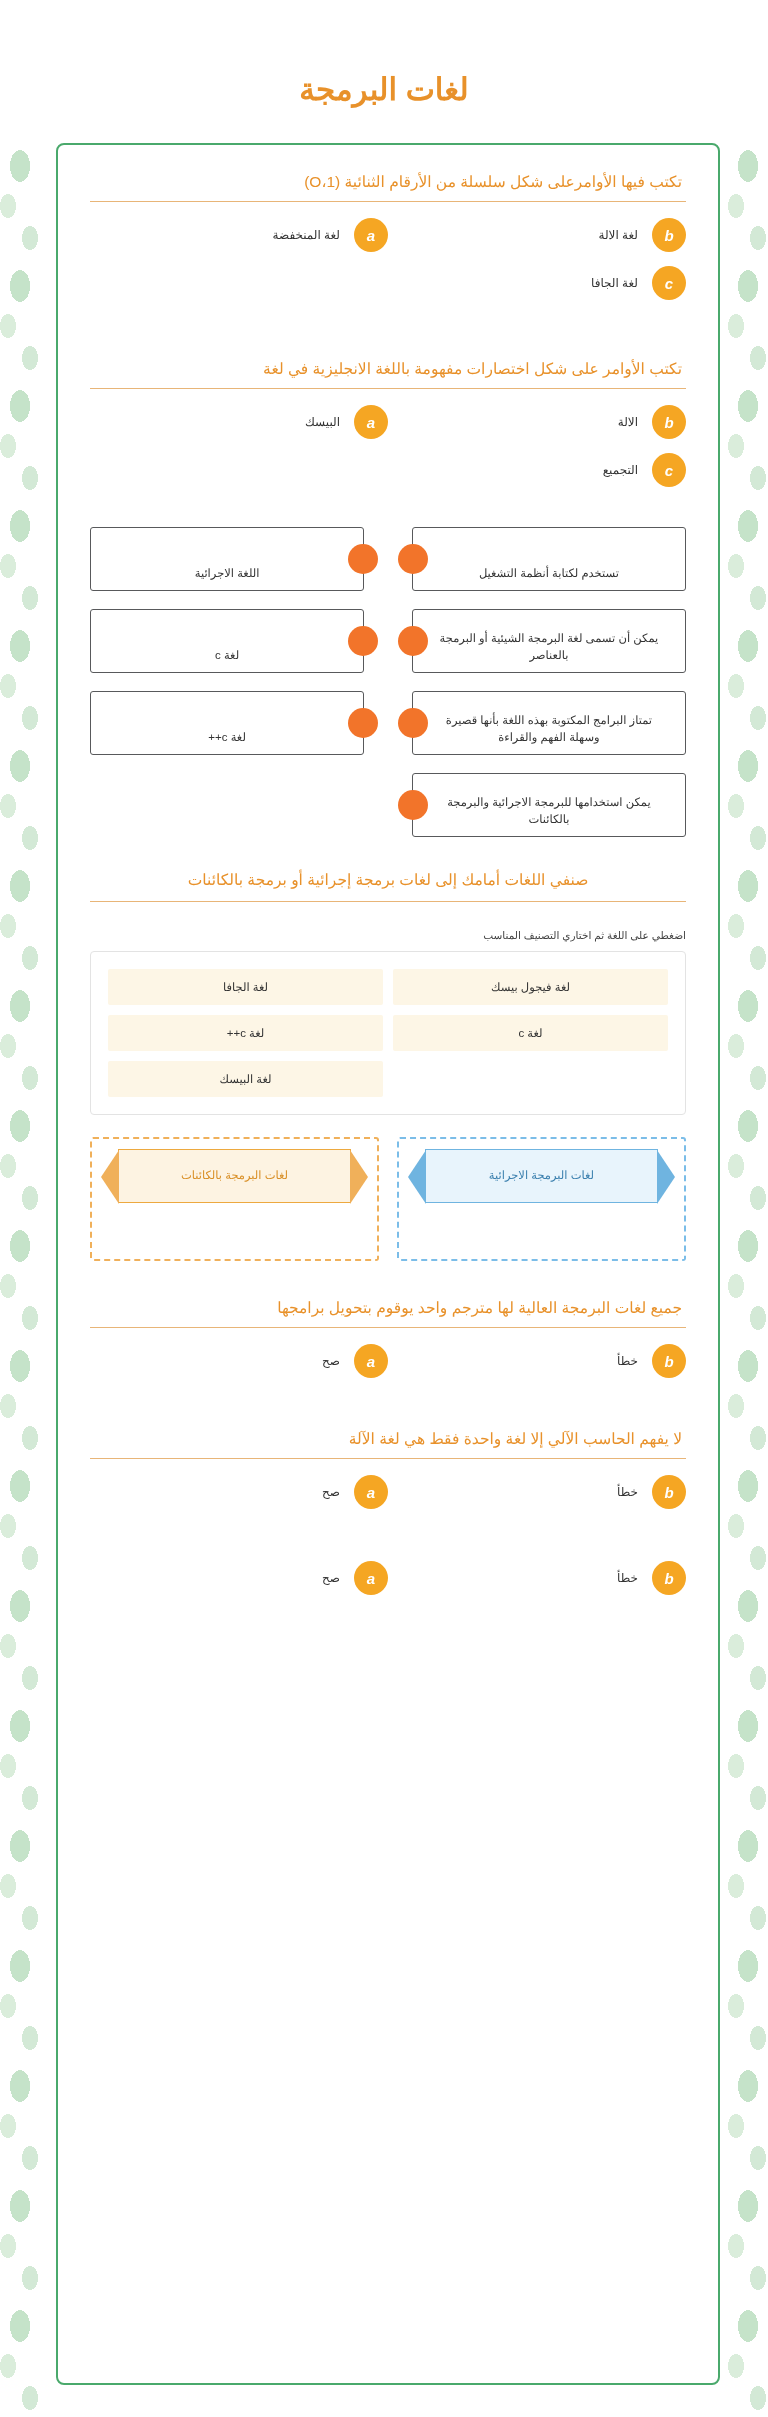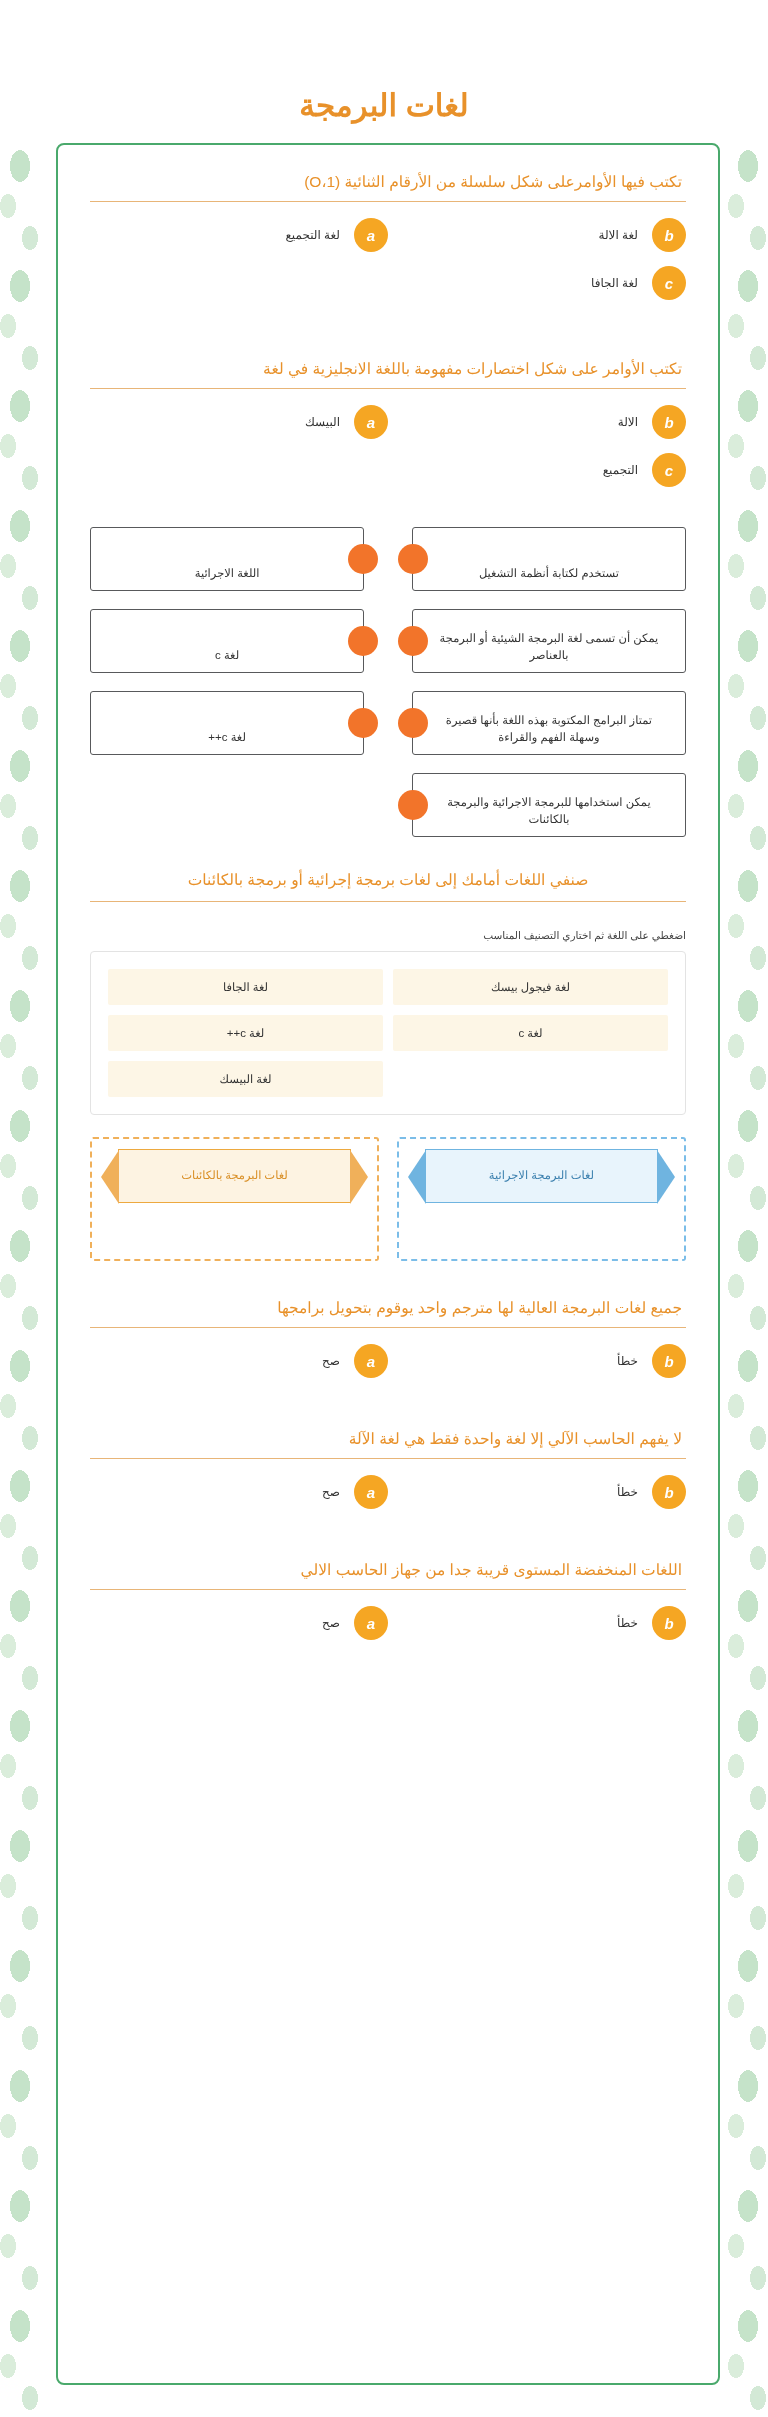--- a/index.html
+++ b/index.html
@@ -34,21 +34,21 @@
       linear-gradient(#ffffff, #ffffff);
     background-size: 40px 120px, 40px 120px, 40px 120px, auto;
     opacity: .9;
   }
   .leafy-left { left: 0; }
   .leafy-right { right: 0; }
 
   
   .title-band {
     position: absolute;
-    top: 76px;
+    top: 60px;
     left: 66px;
     width: 636px;
     height: 58px;
     background: #ffffff;
     display: flex;
     align-items: center;
     justify-content: center;
   }
   .title-text {
     color: #e8912a;
@@ -216,21 +216,20 @@
     justify-content: center;
     text-align: center;
     font-size: 11.5px;
     color: #3a7fae;
     line-height: 1.5;
   }
   .dz.orange .dz-banner {
     background: #fdf3e2;
     border-color: #eda93f;
     color: #d98f26;
-    font-family: Liberation Serif, serif;
   }
   .dz-banner::before,
   .dz-banner::after {
     content: "";
     position: absolute;
     top: 0;
     width: 0;
     height: 0;
     border-top: 27px solid transparent;
     border-bottom: 27px solid transparent;
@@ -268,21 +267,21 @@
 
     <div class="q-block">
       <div class="q-title">تكتب فيها الأوامرعلى شكل سلسلة من الأرقام الثنائية (O،1)</div>
       <div class="q-options">
         <div class="opt">
           <div class="opt-bullet">b</div>
           <div class="opt-label">لغة الالة</div>
         </div>
         <div class="opt">
           <div class="opt-bullet">a</div>
-          <div class="opt-label">لغة التجميع</div>
+          <div class="opt-label">لغة المنخفضة</div>
         </div>
         <div class="opt">
           <div class="opt-bullet">c</div>
           <div class="opt-label">لغة الجافا</div>
         </div>
       </div>
     </div>
 
     <div class="section-gap"></div>
 
@@ -394,21 +393,20 @@
           <div class="opt-label">خطأ</div>
         </div>
         <div class="opt">
           <div class="opt-bullet">a</div>
           <div class="opt-label">صح</div>
         </div>
       </div>
     </div>
 
     <div class="q-block tf-block">
-      <div class="q-title">اللغات المنخفضة المستوى قريبة جدا من جهاز الحاسب الالي</div>
       <div class="q-options">
         <div class="opt">
           <div class="opt-bullet">b</div>
           <div class="opt-label">خطأ</div>
         </div>
         <div class="opt">
           <div class="opt-bullet">a</div>
           <div class="opt-label">صح</div>
         </div>
       </div>

